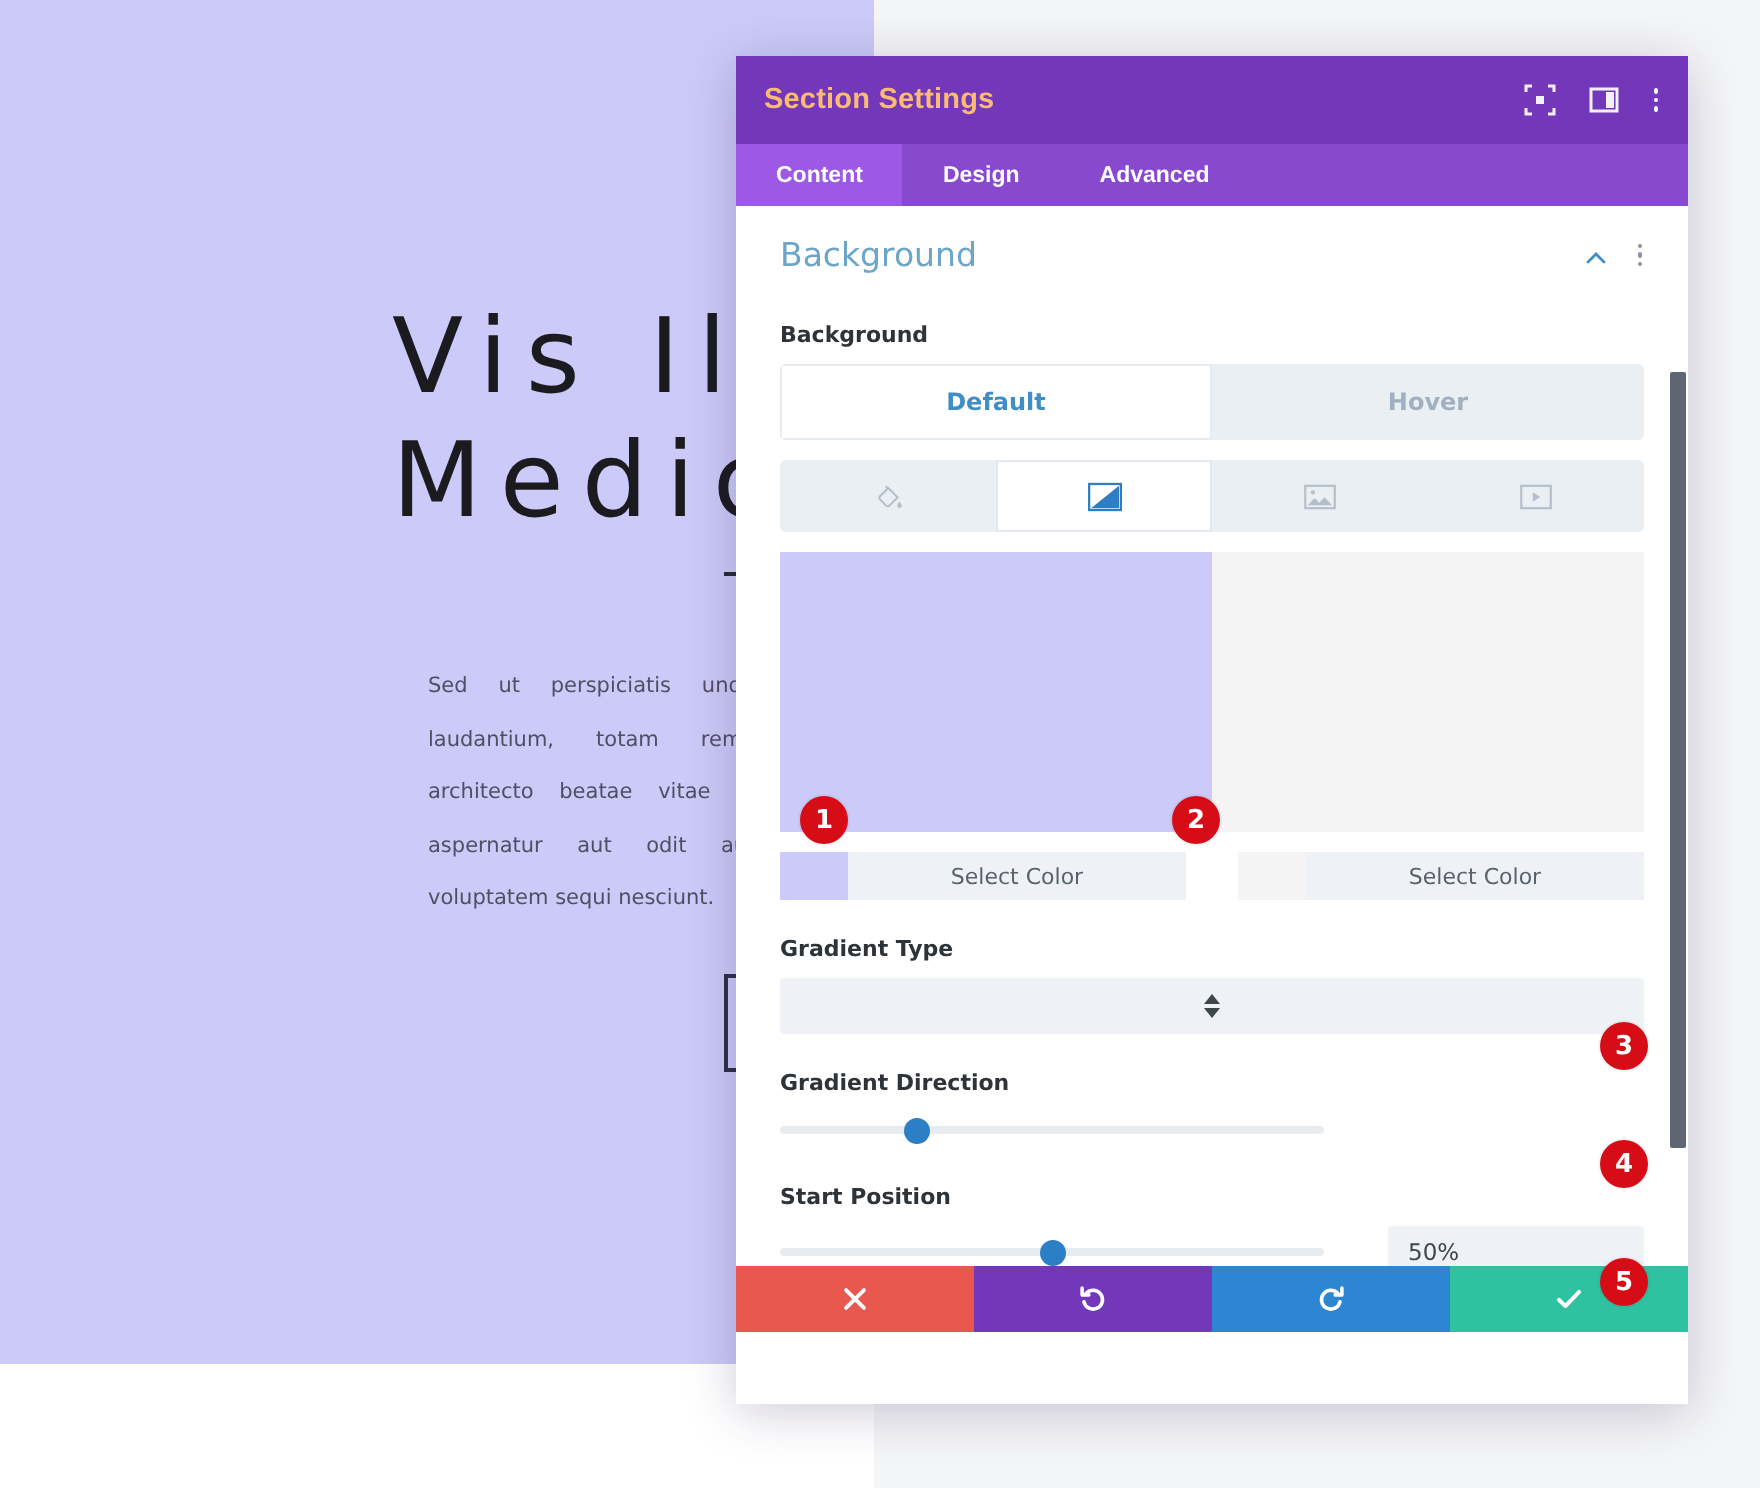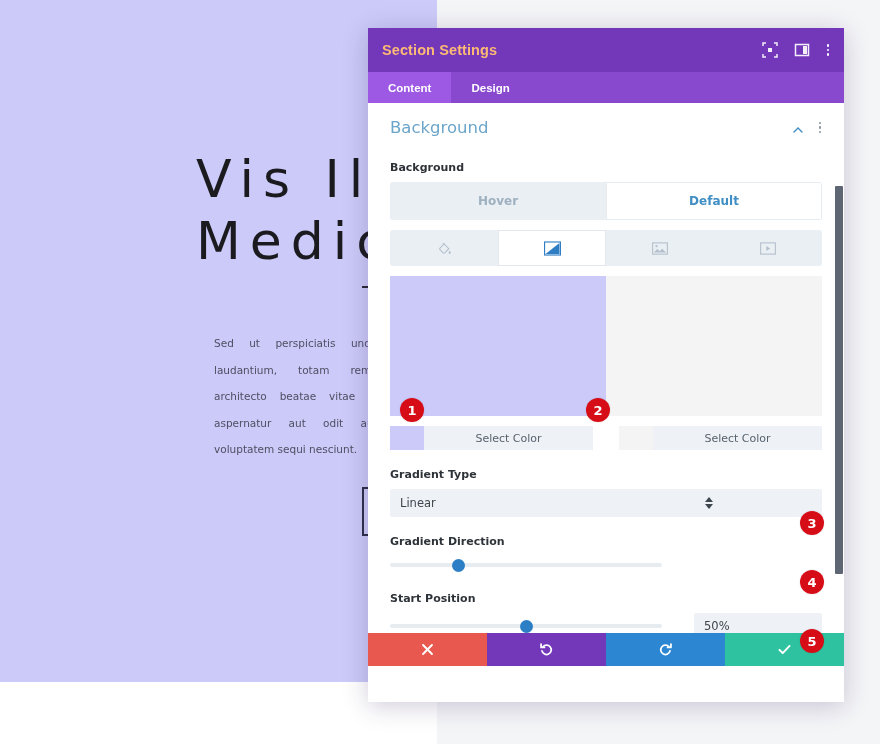--- a/index.html
+++ b/index.html
@@ -230,20 +230,21 @@
             <i></i>
             <i></i>
             <i></i>
           </span>
       </div>
     </div>
 
     <div class="tabbar">
       <div class="tab active">Content</div>
       <div class="tab">Design</div>
+      <div class="tab">Advanced</div>
     </div>
 
     <div class="panel-body">
 
       <div class="sec-head">
         <div class="sec-title">Background</div>
         <div class="sec-actions">
           <span class="chev">
             <svg width="12" height="12" viewBox="0 0 12 12">
               <path d="M2 8l4-4 4 4" fill="none" stroke="#3f8fc4" stroke-width="1.4" stroke-linecap="round"></path>
@@ -253,22 +254,22 @@
               <i></i>
               <i></i>
               <i></i>
             </span>
         </div>
       </div>
 
       <div class="field-label">Background</div>
 
       <div class="state-toggle">
+        <div class="state-btn active">Default</div>
         <div class="state-btn">Hover</div>
-        <div class="state-btn active">Default</div>
       </div>
 
       <div class="type-row">
         <div class="type-btn">
           <span>
             <svg width="15" height="15" viewBox="0 0 16 16">
               <path d="M3.2 7.6L7.6 3.2l5 5L8.2 12.6a1.2 1.2 0 0 1-1.7 0L3.2 9.3a1.2 1.2 0 0 1 0-1.7z" fill="none" stroke="#b3bfcb" stroke-width="1.1"></path>
               <path d="M6.2 2.2l1.4 1.4" stroke="#b3bfcb" stroke-width="1.1" fill="none"></path>
               <path d="M13.6 10.4s1.2 1.5 1.2 2.2a1.2 1.2 0 1 1-2.4 0c0-.7 1.2-2.2 1.2-2.2z" fill="#b3bfcb"></path>
             </svg>
@@ -311,21 +312,20 @@
         <div class="gap-mid"></div>
         <div class="color-half">
           <span class="swatch" style="background: rgb(244, 244, 244);"></span>
           <span class="select-color">Select Color</span>
         </div>
       </div>
 
       <div class="field-label">Gradient Type</div>
       <div class="select-wrap">
         <div class="select-box">
-          <span>Linear</span>
           <span class="spin">
               <i class="up"></i>
               <i class="dn"></i>
             </span>
         </div>
       </div>
 
       <div class="field-label">Gradient Direction</div>
       <div class="slider-row">
         <div class="track-wrap">

